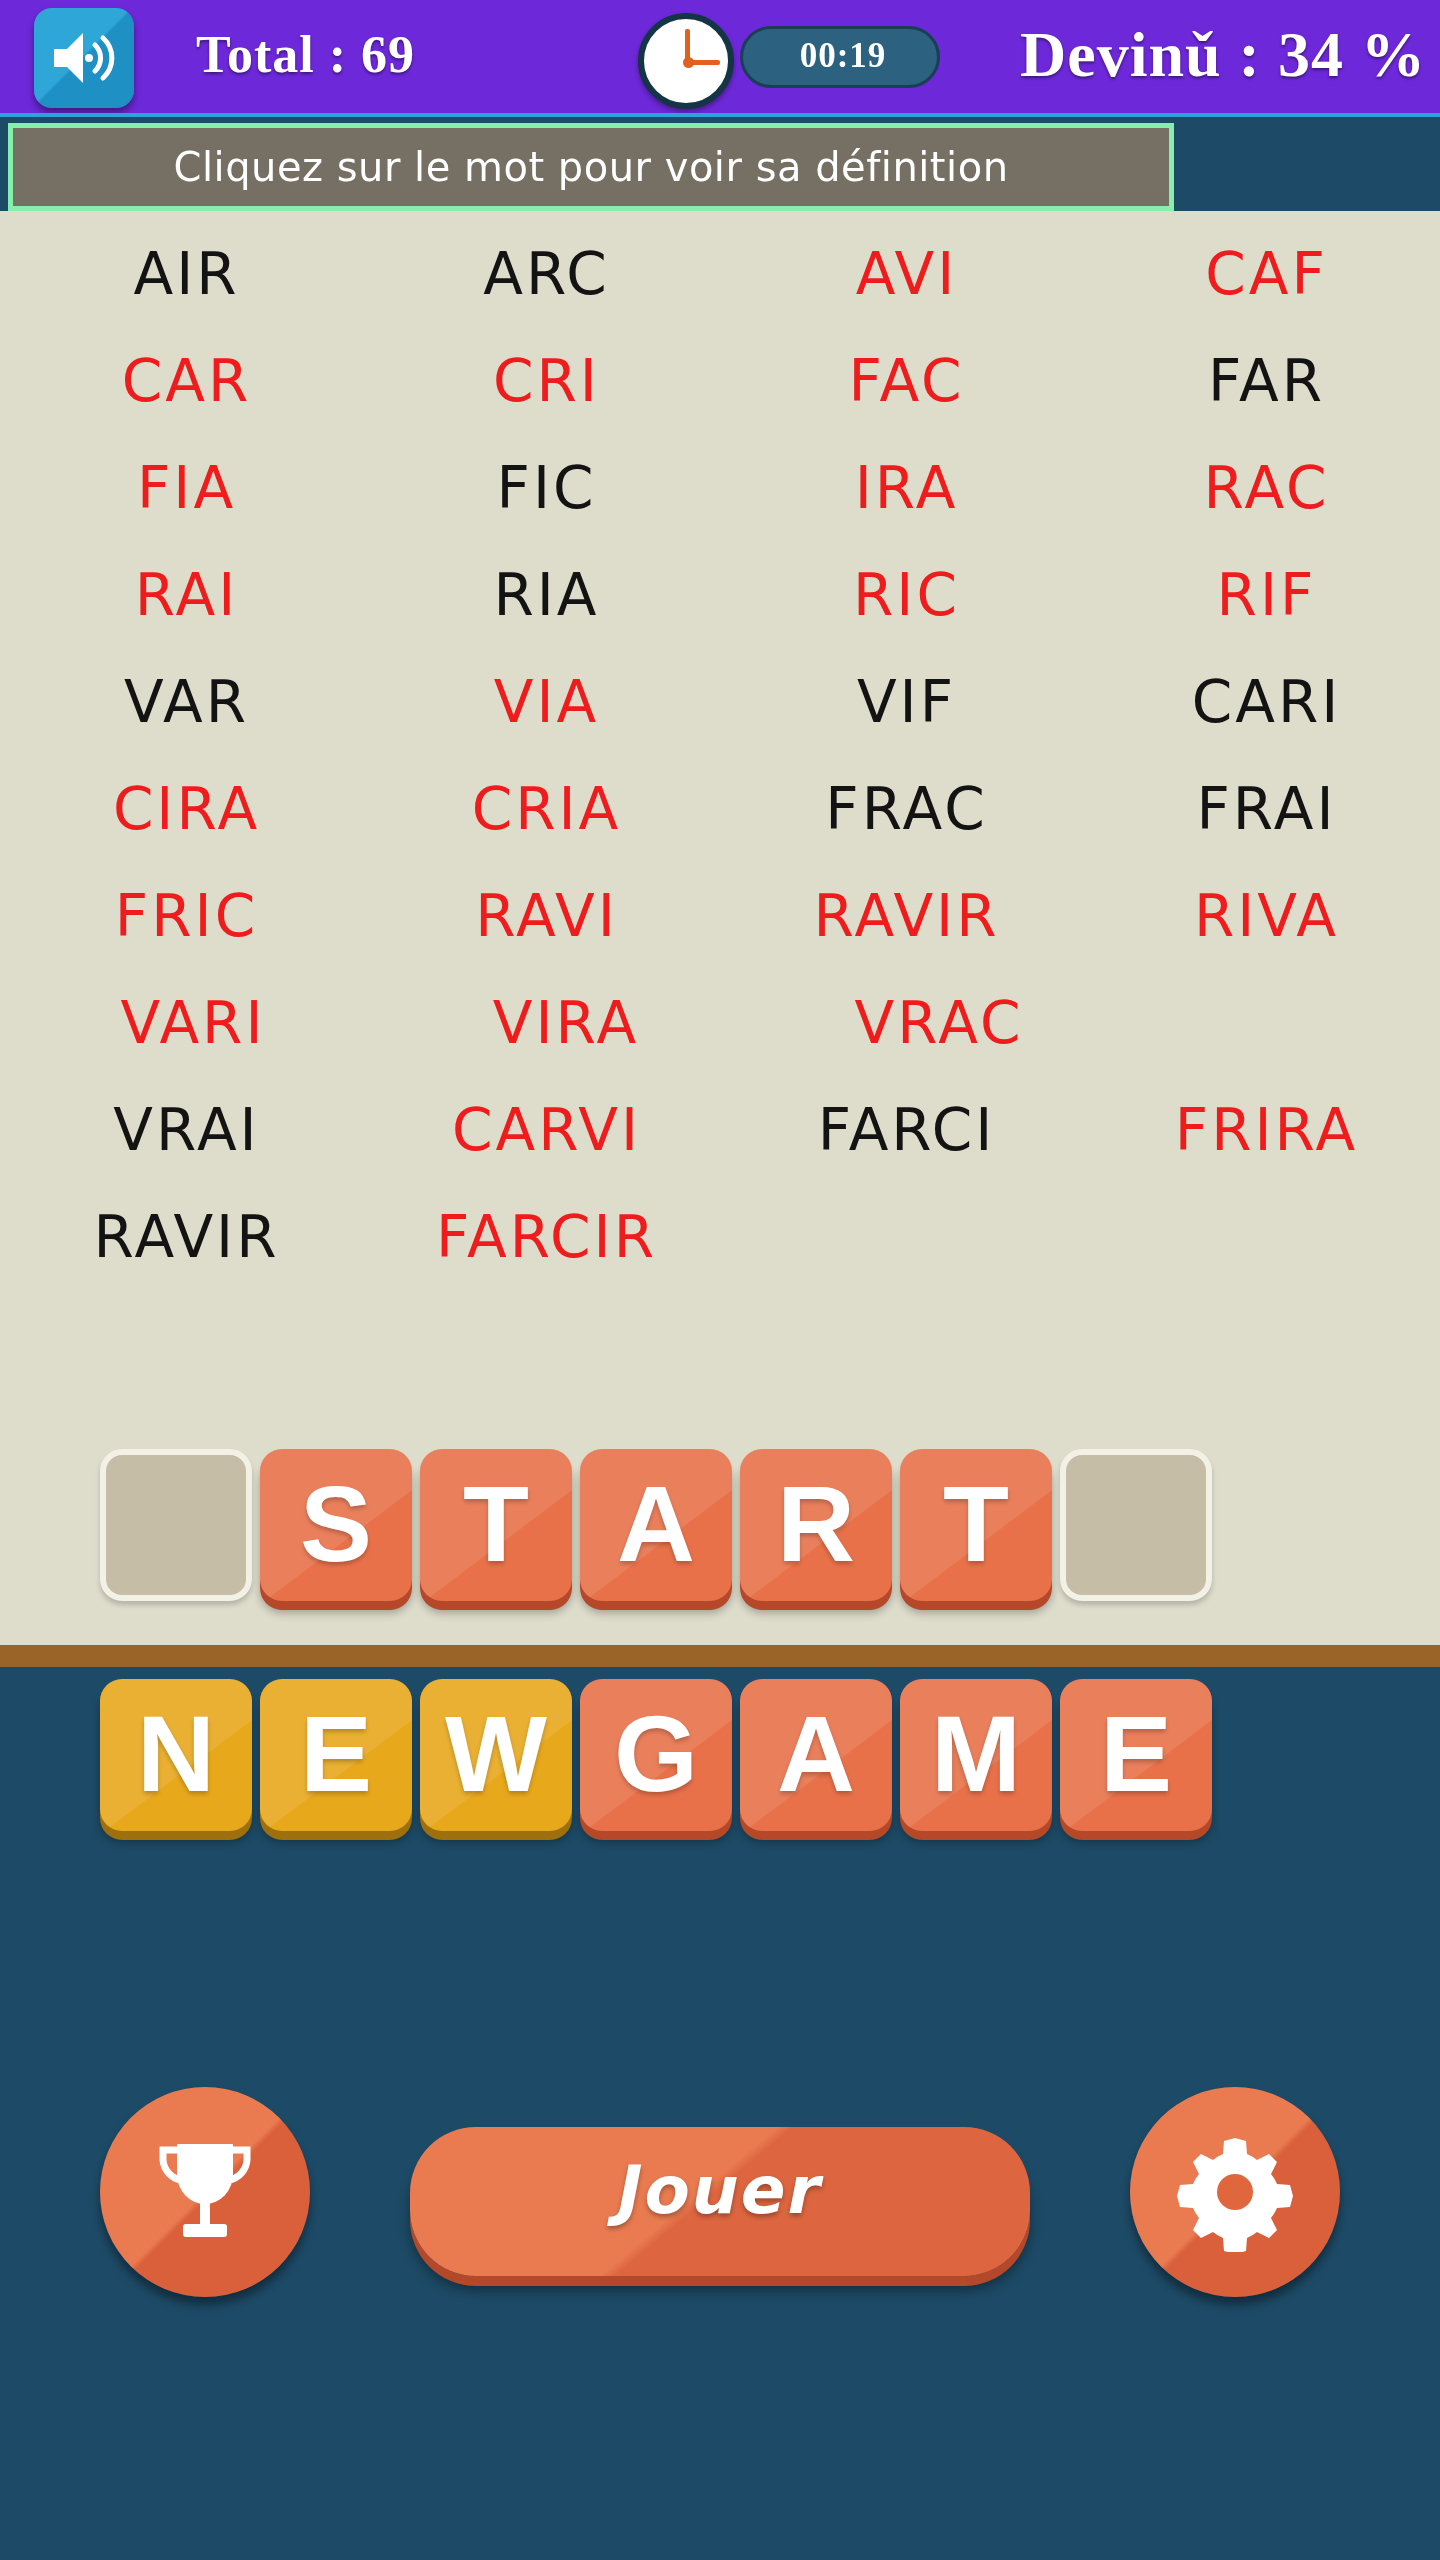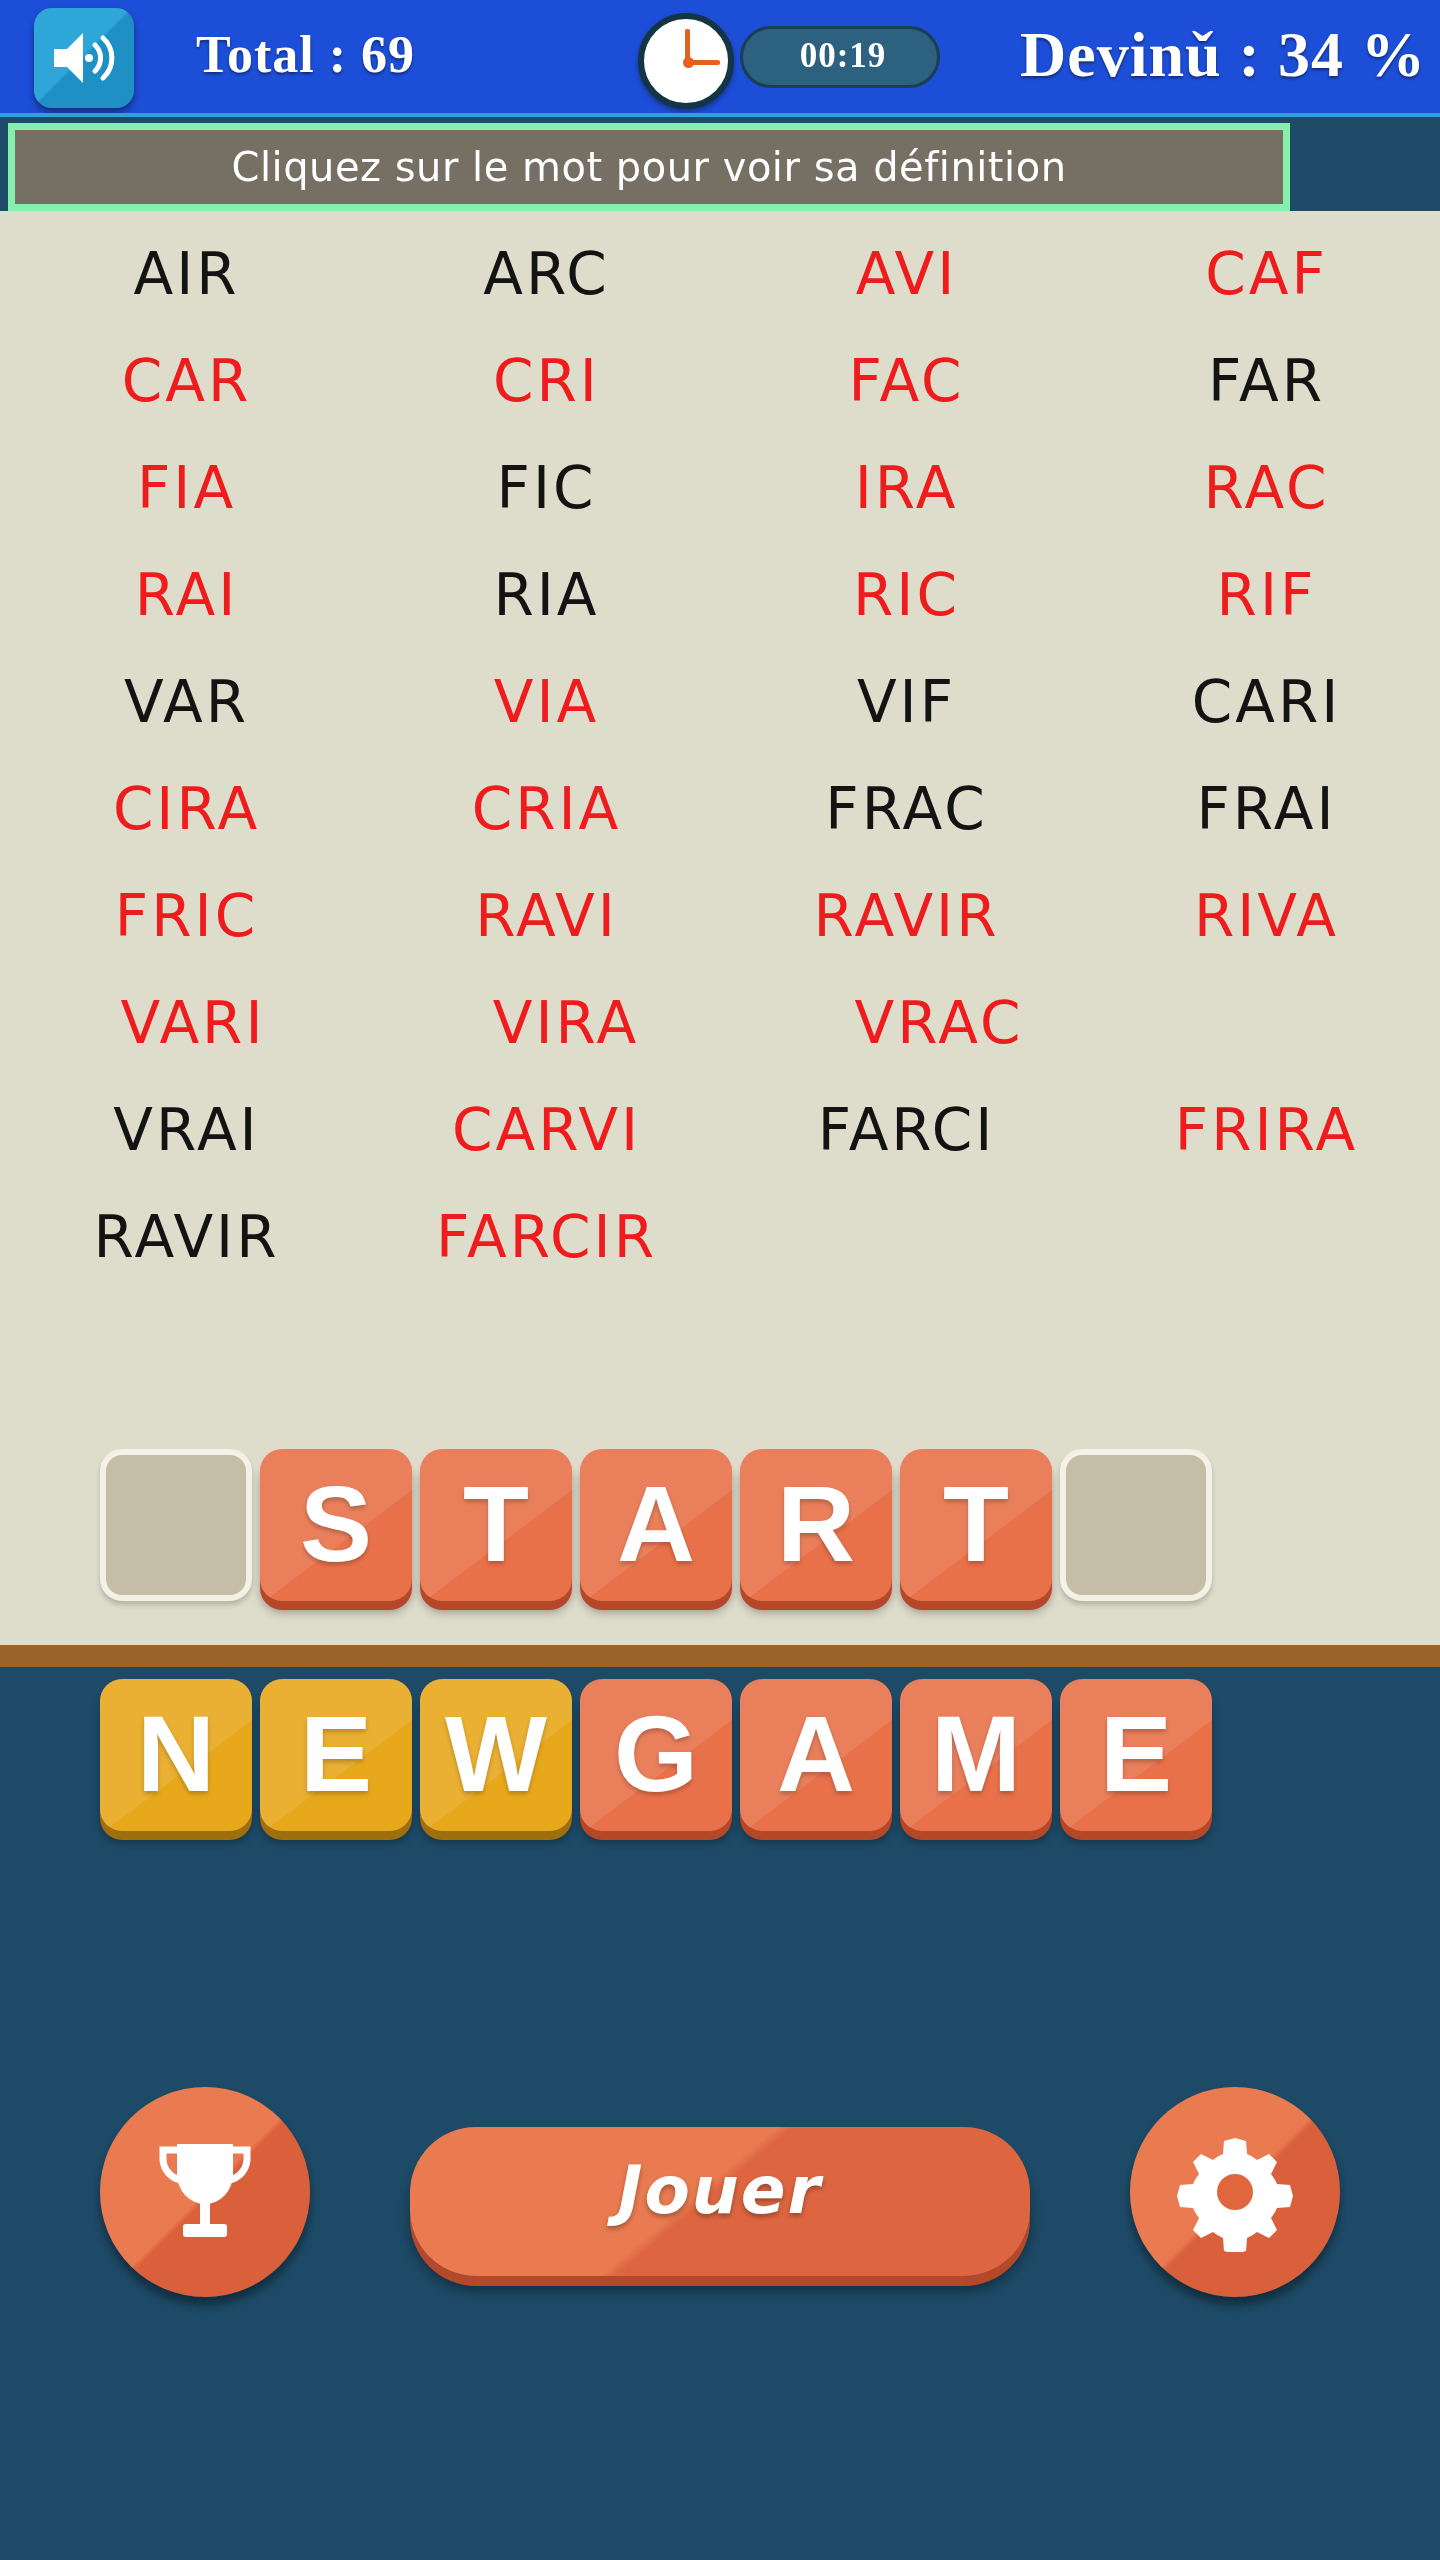--- a/index.html
+++ b/index.html
@@ -17,21 +17,21 @@
     overflow: hidden;
     user-select: none;
   }
 
   
   .header {
     position: absolute;
     left: 0; top: 0;
     width: 1440px;
     height: 116px;
-    background: #1d4ed8;
+    background: #6d28d9;
     box-sizing: border-box;
   }
   .header-underline {
     position: absolute;
     left: 0; top: 113px;
     width: 1440px; height: 4px;
     background: #2aa4d6;
   }
   .sound-btn {
     position: absolute;
@@ -117,23 +117,23 @@
     color: #ffffff;
     letter-spacing: 1px;
     text-shadow: 0 2px 3px rgba(0,0,0,0.45);
     white-space: nowrap;
   }
 
   
   .banner {
     position: absolute;
     left: 8px; top: 123px;
-    width: 1282px; height: 88px;
+    width: 1166px; height: 88px;
     background: #756f64;
-    border: 7px solid #86efac;
+    border: 5px solid #86efac;
     box-sizing: border-box;
     display: flex;
     align-items: center;
     justify-content: center;
   }
   .banner-text {
     font-family: "DejaVu Sans", sans-serif;
     font-size: 40px;
     color: #ffffff;
     letter-spacing: 0.5px;

